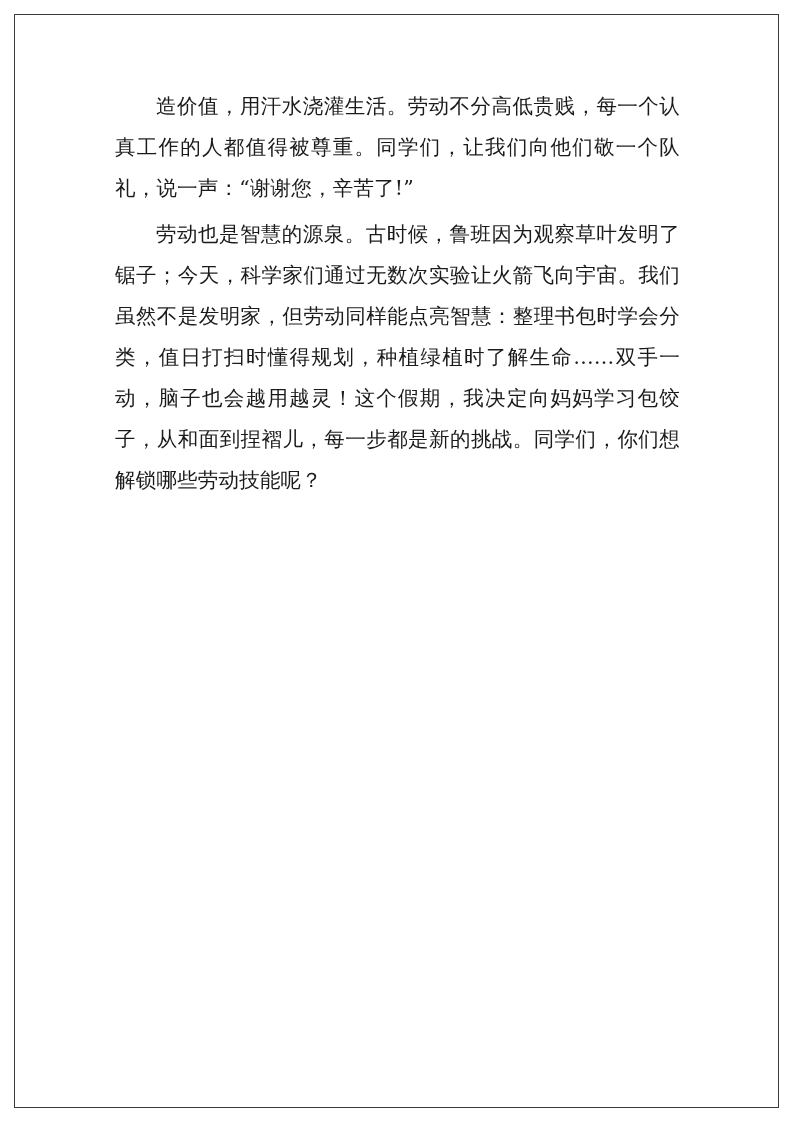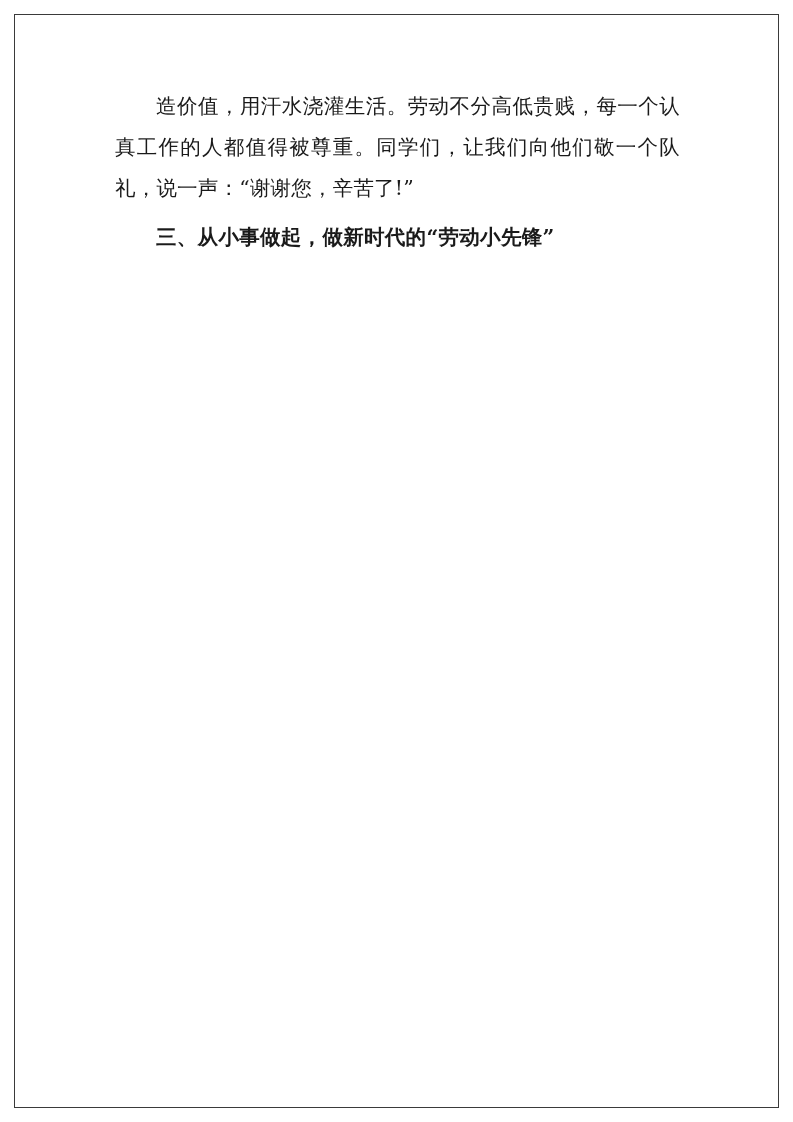--- a/index.html
+++ b/index.html
@@ -66,20 +66,20 @@
 <div class="page">
   <div class="border-frame"></div>
   <div class="content">
 
     <p class="indent">造价值，用汗水浇灌生活。劳动不分高低贵贱，每一个认真工作的人都值得被尊重。同学们，让我们向他们敬一个队礼，说一声：“谢谢您，辛苦了!”</p>
 
     <div class="spacer-sm"></div>
 
 
 
+    <p class="indent">劳动也是智慧的源泉。古时候，鲁班因为观察草叶发明了锯子；今天，科学家们通过无数次实验让火箭飞向宇宙。我们虽然不是发明家，但劳动同样能点亮智慧：整理书包时学会分类，值日打扫时懂得规划，种植绿植时了解生命……双手一动，脑子也会越用越灵！这个假期，我决定向妈妈学习包饺子，从和面到捏褶儿，每一步都是新的挑战。同学们，你们想解锁哪些劳动技能呢？</p>
 
     <div class="spacer-sm"></div>
 
-    <p class="heading">三、从小事做起，做新时代的“劳动小先锋”</p>
 
 
   </div>
 </div>
 
 </body></html>

